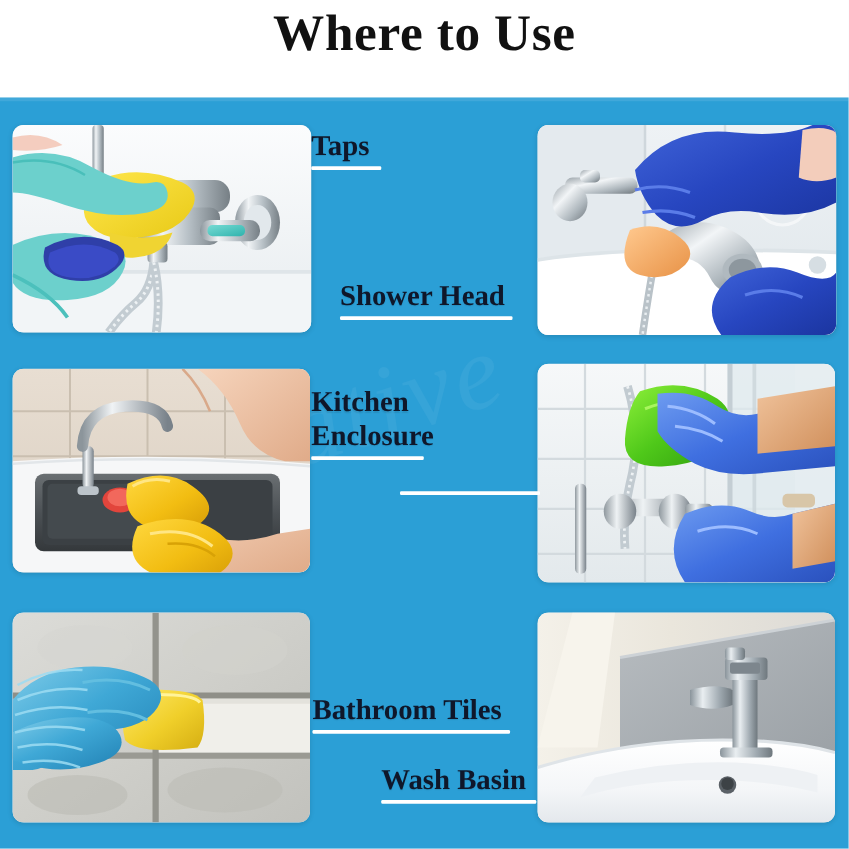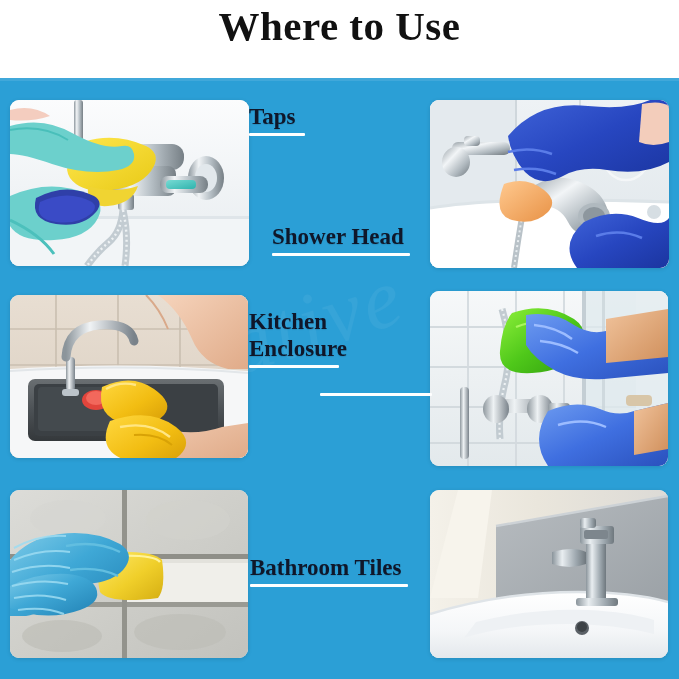--- a/index.html
+++ b/index.html
@@ -466,15 +466,19 @@
 
     <div class="label" style="left:320px; top:312px;">
       <span class="ul" style="width:112px;"></span>
     </div>
 
     <div class="label" style="left:250px; top:436px;margin-top:40px;">
       <span class="ln">Bathroom Tiles</span>
       <span class="ul" style="width:158px;"></span>
     </div>
 
+    <div class="label" style="left:305px; top:532px;">
+      <span class="ln">Wash Basin</span>
+      <span class="ul" style="width:124px;"></span>
+    </div>
 
   </div>
 </div>
 
 </body></html>

